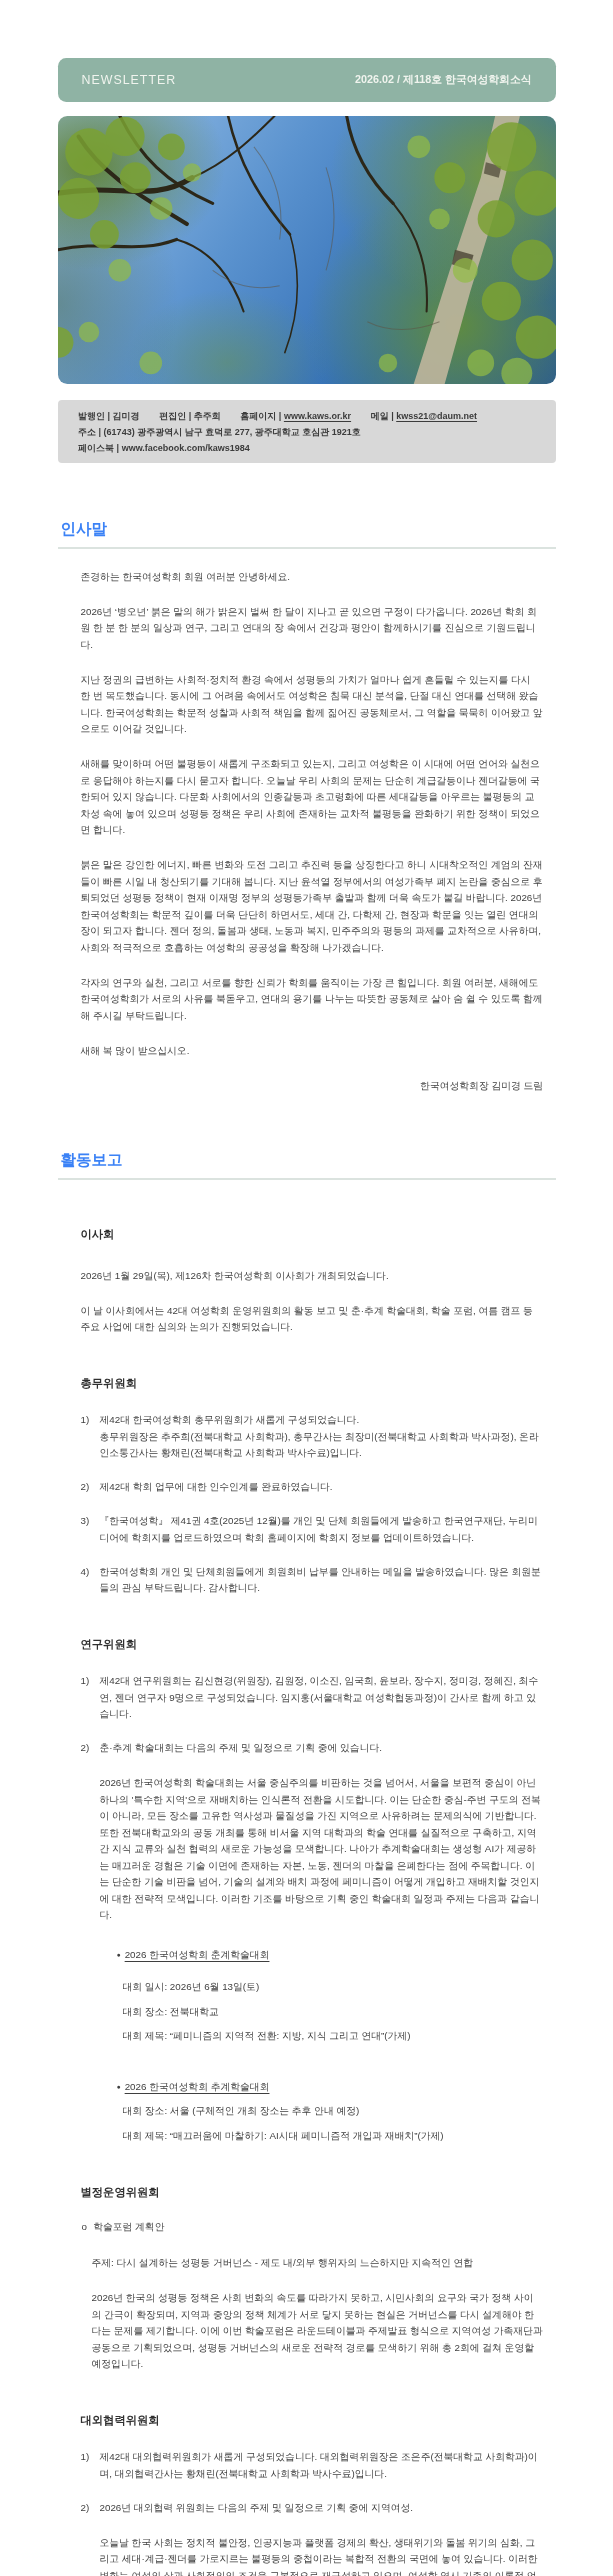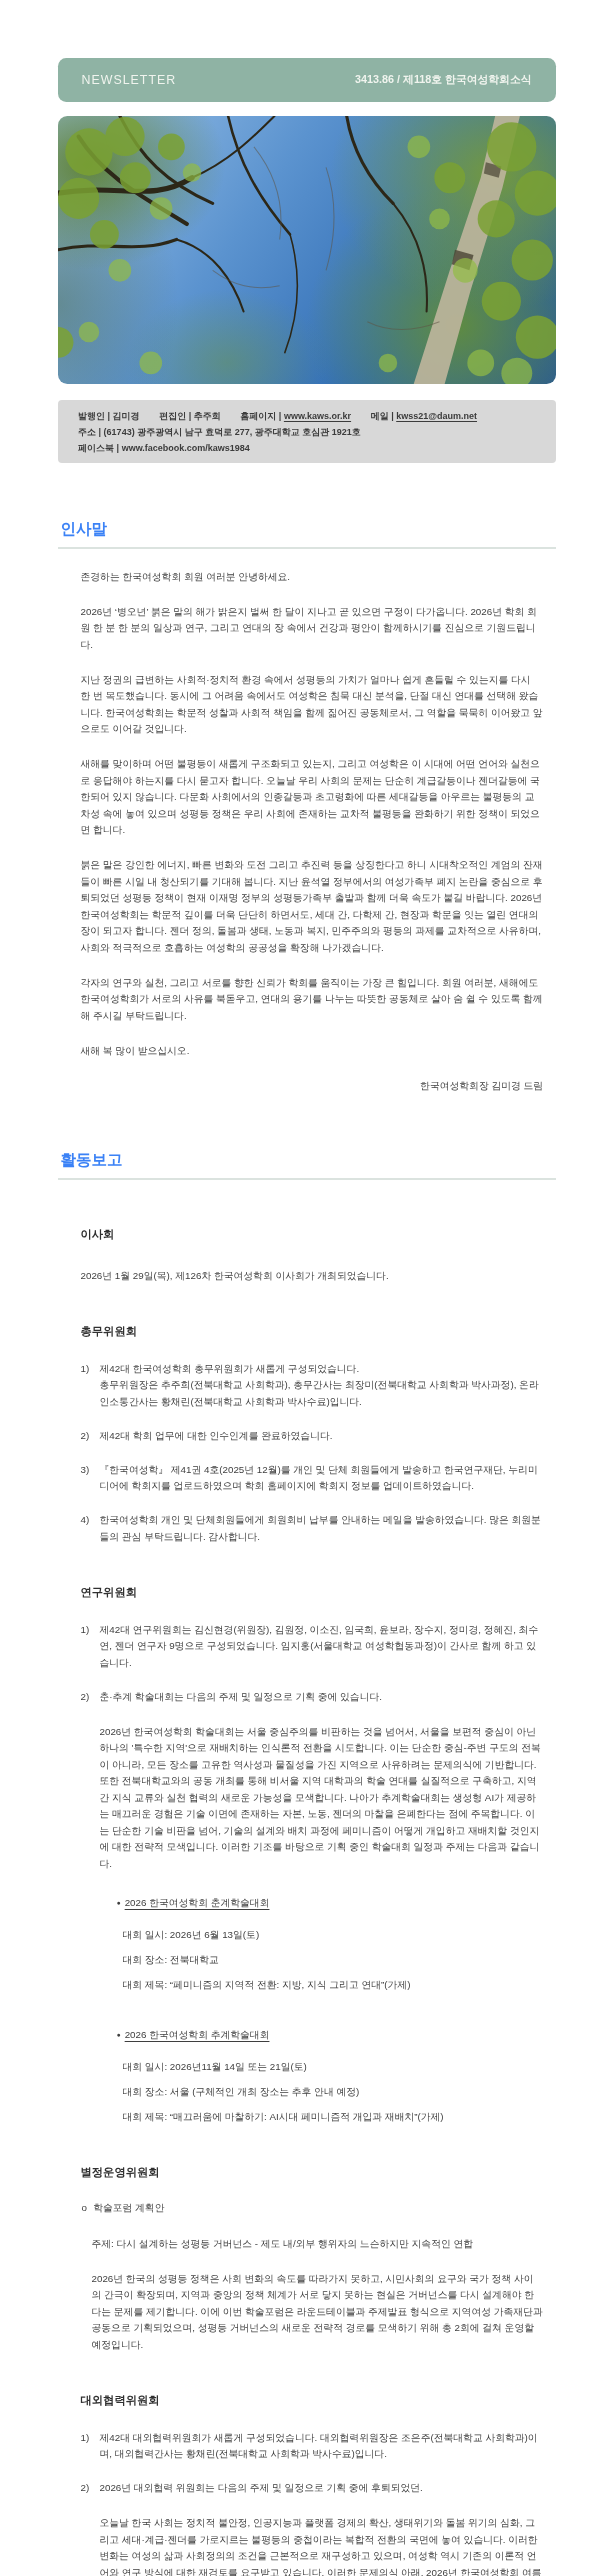--- a/index.html
+++ b/index.html
@@ -61,21 +61,21 @@
 
   .mt-sec      { margin-top:56px; }
 </style>
 </head>
 <body>
 
 <div class="container">
 
   <div class="topbar">
     <span class="brand">NEWSLETTER</span>
-    <span class="issue">3413.86 / 제118호 한국여성학회소식</span>
+    <span class="issue">2026.02 / 제118호 한국여성학회소식</span>
   </div>
 
   <div class="hero">
     <svg viewBox="0 0 966 521" preserveAspectRatio="none">
 
       <path d="M690,521 L760,300 L820,120 L848,0 L896,0 L862,140 L800,340 L750,521 Z" fill="#b9b39a" opacity="0.95"></path>
       <path d="M770,260 L806,270 L798,300 L764,288 Z" fill="#4a4534" opacity="0.8"></path>
       <path d="M830,90 L860,98 L855,120 L826,112 Z" fill="#4a4534" opacity="0.7"></path>
 
       <g stroke="#2c2718" fill="none" stroke-linecap="round">
@@ -155,20 +155,21 @@
     <div class="p">새해 복 많이 받으십시오.</div>
     <div class="p right">한국여성학회장 김미경 드림</div>
   </div>
 
   <div class="mt-sec">
     <div class="sec-title">활동보고</div>
     <div class="sec-rule"></div>
 
     <div class="sub" style="margin-top:47px">이사회</div>
     <div class="p" style="margin-top:26px">2026년 1월 29일(목), 제126차 한국여성학회 이사회가 개최되었습니다.</div>
+    <div class="p">이 날 이사회에서는 42대 여성학회 운영위원회의 활동 보고 및 춘·추계 학술대회, 학술 포럼, 여름 캠프 등 주요 사업에 대한 심의와 논의가 진행되었습니다.</div>
 
     <div class="sub">총무위원회</div>
     <div class="num-item" style="margin-top:21.6px">
       <span class="num">1)</span>
       <span class="num-text">제42대 한국여성학회 총무위원회가 새롭게 구성되었습니다.
 총무위원장은 추주희(전북대학교 사회학과), 총무간사는 최장미(전북대학교 사회학과 박사과정), 온라인소통간사는 황채린(전북대학교 사회학과 박사수료)입니다.</span>
     </div>
     <div class="num-item">
       <span class="num">2)</span>
       <span class="num-text">제42대 학회 업무에 대한 인수인계를 완료하였습니다.</span>
@@ -196,39 +197,38 @@
     <div class="conf-title">
       <span class="bullet-dot">●</span><span class="u">2026 한국여성학회 춘계학술대회</span>
     </div>
     <div class="detail gap">대회 일시: 2026년 6월 13일(토)</div>
     <div class="detail">대회 장소: 전북대학교</div>
     <div class="detail">대회 제목: “페미니즘의 지역적 전환: 지방, 지식 그리고 연대”(가제)</div>
 
     <div class="conf-title" style="margin-top:34px">
       <span class="bullet-dot">●</span><span class="u">2026 한국여성학회 추계학술대회</span>
     </div>
-    <div class="detail gap">대회 일시: 2026년11월 14일 또는 21일(토)</div>
     <div class="detail">대회 장소: 서울 (구체적인 개최 장소는 추후 안내 예정)</div>
     <div class="detail">대회 제목: “매끄러움에 마찰하기: AI시대 페미니즘적 개입과 재배치”(가제)</div>
 
     <div class="sub">별정운영위원회</div>
     <div class="circ-item">
       <span class="b">o</span>
       <span>학술포럼 계획안</span>
     </div>
     <div class="topic">주제: 다시 설계하는 성평등 거버넌스 - 제도 내/외부 행위자의 느슨하지만 지속적인 연합</div>
     <div class="hang2">2026년 한국의 성평등 정책은 사회 변화의 속도를 따라가지 못하고, 시민사회의 요구와 국가 정책 사이의 간극이 확장되며, 지역과 중앙의 정책 체계가 서로 닿지 못하는 현실은 거버넌스를 다시 설계해야 한다는 문제를 제기합니다. 이에 이번 학술포럼은 라운드테이블과 주제발표 형식으로 지역여성 가족재단과 공동으로 기획되었으며, 성평등 거버넌스의 새로운 전략적 경로를 모색하기 위해 총 2회에 걸쳐 운영할 예정입니다.</div>
 
     <div class="sub">대외협력위원회</div>
     <div class="num-item" style="margin-top:21.6px">
       <span class="num">1)</span>
       <span class="num-text">제42대 대외협력위원회가 새롭게 구성되었습니다. 대외협력위원장은 조은주(전북대학교 사회학과)이며, 대외협력간사는 황채린(전북대학교 사회학과 박사수료)입니다.</span>
     </div>
     <div class="num-item">
       <span class="num">2)</span>
-      <span class="num-text">2026년 대외협력 위원회는 다음의 주제 및 일정으로 기획 중에 후퇴되었던.</span>
+      <span class="num-text">2026년 대외협력 위원회는 다음의 주제 및 일정으로 기획 중에 지역여성.</span>
     </div>
     <div class="hang">오늘날 한국 사회는 정치적 불안정, 인공지능과 플랫폼 경제의 확산, 생태위기와 돌봄 위기의 심화, 그리고 세대·계급·젠더를 가로지르는 불평등의 중첩이라는 복합적 전환의 국면에 놓여 있습니다. 이러한 변화는 여성의 삶과 사회정의의 조건을 근본적으로 재구성하고 있으며, 여성학 역시 기존의 이론적 언어와 연구 방식에 대한 재검토를 요구받고 있습니다. 이러한 문제의식 아래, 2026년 한국여성학회 여름캠프는 전환기 한국 사회에서 페미니즘이 어떤 문제를 새롭게 질문해야 하는지, 그리고 사회적 연대를 어떻게 다시 사유하고 실천할 것인지를 학부생과 대학원생, 활동가의 시선에서 함께 모색하고자 합니다.</div>
 
   </div>
 
 </div>
 
 
 </body></html>

